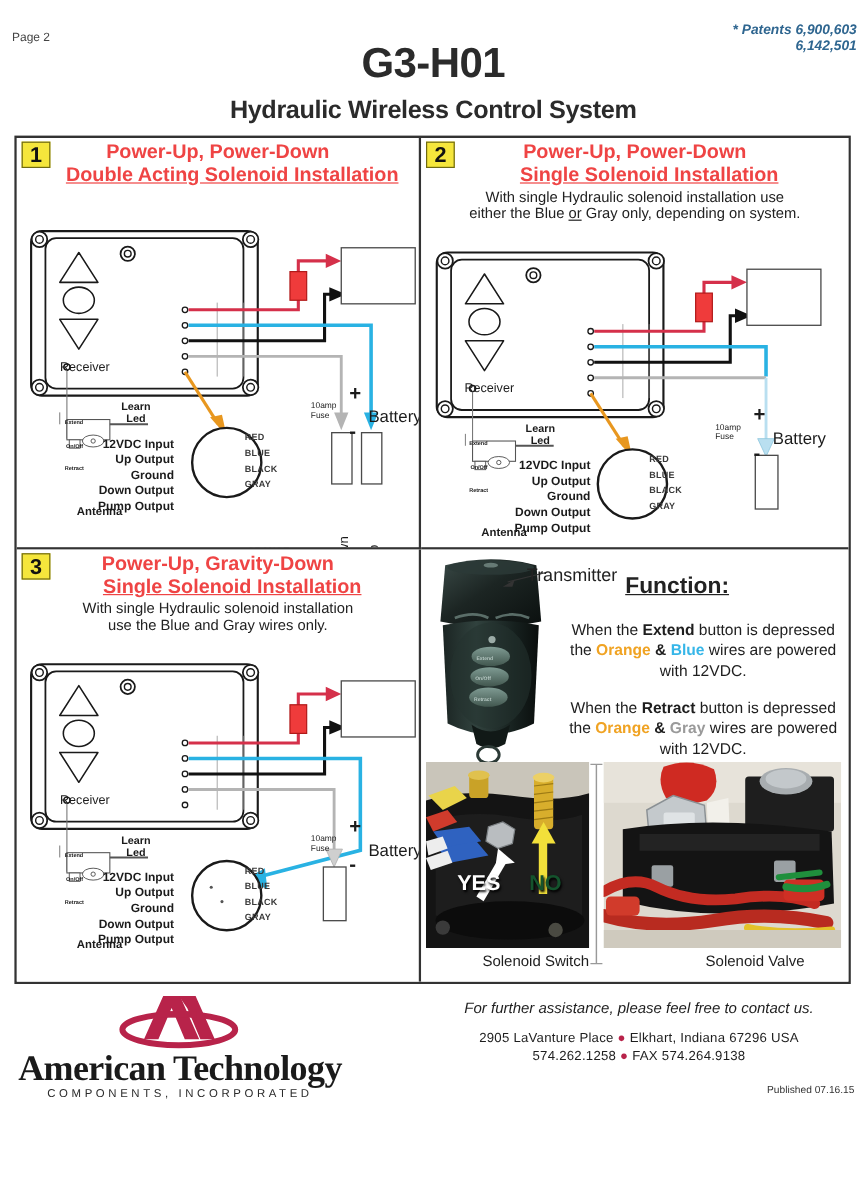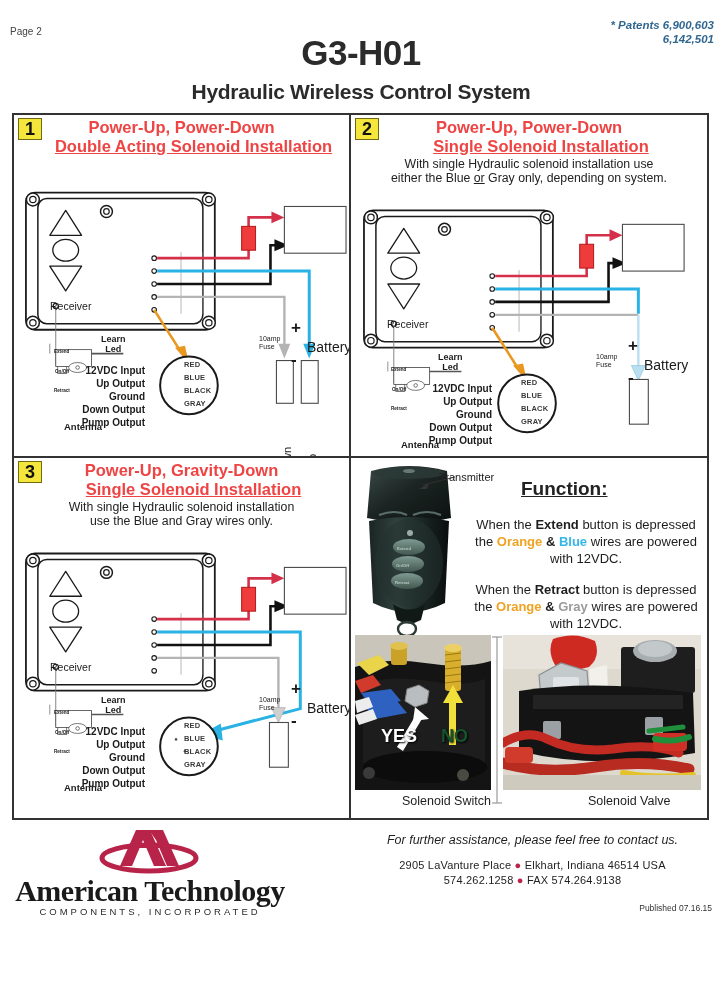--- a/index.html
+++ b/index.html
@@ -89,33 +89,34 @@
     color: #1b1b1b;
     white-space: nowrap;
   }
   .lbl.receiver { font-size: 10.5px; }
   .lbl.term {
     font-weight: bold; font-size: 10px; text-align: right;
   }
   .lbl.wirename {
     font-size: 7.5px; font-weight: bold; color: #3a3a3a;
     letter-spacing: 0.2px;
+    margin-left: 20px;
   }
   .lbl.fuse { font-size: 7px; line-height: 7.5px; color:#222; }
   .lbl.batt { font-size: 14px; }
   .lbl.sign { font-size: 17px; font-weight: bold; }
   .btn-lbl { font-size: 4.6px; font-weight: bold; }
 
   
   .fn-title {
     position:absolute; left:170px; top:20px;
     font-size: 19px; font-weight: bold; text-decoration: underline;
     color:#222;
   }
-  .fn-note { position: absolute; font-size: 11px; color:#222; }
+  .fn-note { position: absolute; font-size: 15px; color:#222; }
   .fn-body {
     position: absolute; left: 112px; top: 58px; width: 246px;
     font-size: 13px; line-height: 17px; text-align: center; color:#1e1e1e;
   }
   .fn-body p { margin: 0 0 14px 0; }
   .fn-body b { font-weight: bold; }
   .c-orange { color: #f0a323; font-weight: bold; }
   .c-blue   { color: #36b6e8; font-weight: bold; }
   .c-gray   { color: #9a9a9a; font-weight: bold; }
 
@@ -614,21 +615,21 @@
   </svg>
   <div class="logo-name">American Technology</div>
   <div class="logo-sub">COMPONENTS, INCORPORATED</div>
 </div>
 
 <div class="footer-contact">
   <div class="fc-line1">For further assistance, please feel free to contact us.</div>
   <div class="fc-line2">
     <span>2905 LaVanture Place</span>
     <span class="dot">●</span>
-    <span>Elkhart, Indiana 46514 USA</span>
+    <span>Elkhart, Indiana 67296 USA</span>
   </div>
   <div class="fc-line3">
     <span>574.262.1258</span>
     <span class="dot">●</span>
     <span>FAX 574.264.9138</span>
   </div>
 </div>
 <div class="published">Published 07.16.15</div>
 
 </body></html>

